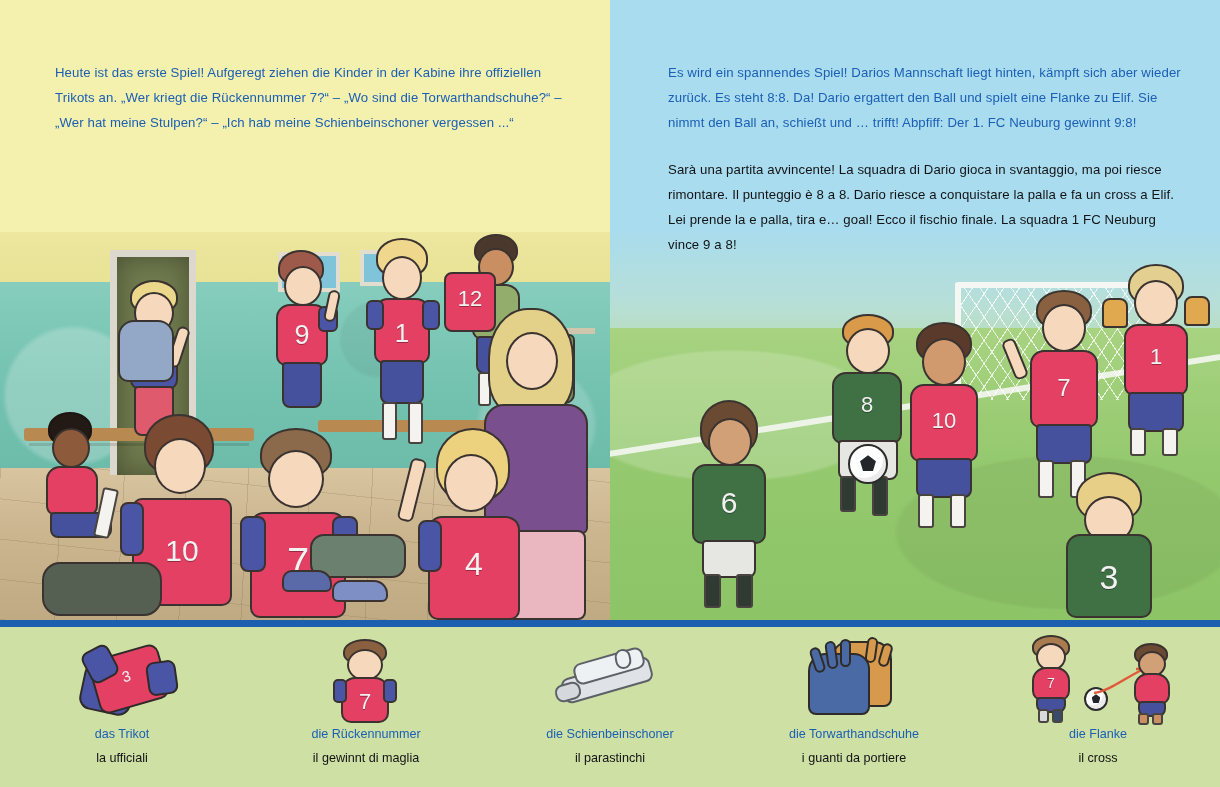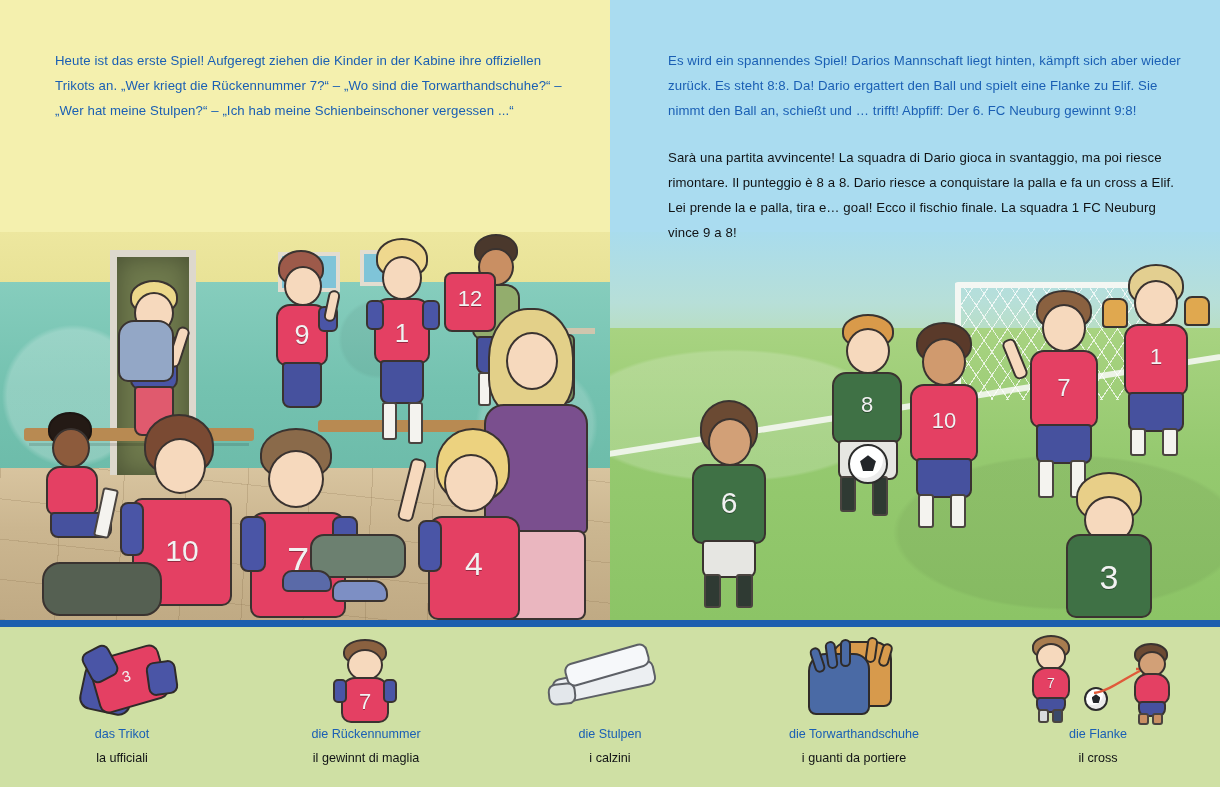--- a/index.html
+++ b/index.html
@@ -12,21 +12,21 @@
   }
   .page { position: relative; width: 1220px; height: 787px; }
 
   
   .spread { position: absolute; left: 0; top: 0; width: 1220px; height: 620px; display: flex; }
   .leaf { position: relative; overflow: hidden; }
   .leaf-left  { width: 610px; height: 620px; background: #f4f0ae; }
   .leaf-right { width: 610px; height: 620px; background: #aadcf0; }
 
   
-  .textblock { position: absolute; z-index: 40; }
+  .textblock { position: absolute; z-index: 40; margin-top: 12px; }
   .tb-left  { left: 55px; top: 48px; width: 520px; }
   .tb-right { left: 58px; top: 48px; width: 520px; }
   .para { font-size: 13.2px; line-height: 25px; letter-spacing: .1px; }
   .para.de { color: #1a5fb4; }
   .para.it { color: #111315; margin-top: 22px; }
   .lockerroom { position: absolute; left: 0; top: 232px; width: 610px; height: 388px; overflow: hidden; }
   .lr-wall-upper {
     position: absolute; left: 0; top: 0; width: 610px; height: 54px;
     background: linear-gradient(180deg,#ede79f 0%, #e8e296 100%);
   }
@@ -340,21 +340,21 @@
             <div class="jnum" style="top:22px;font-size:34px;">3</div>
           </div>
         </div>
       </div>
     </div>
 
     <div class="textblock tb-left">
       <p class="para de">Heute ist das erste Spiel! Aufgeregt ziehen die Kinder in der Kabine ihre offiziellen Trikots an. „Wer kriegt die Rückennummer 7?“ – „Wo sind die Torwarthandschuhe?“ – „Wer hat meine Stulpen?“ – „Ich hab meine Schienbeinschoner vergessen ...“</p>
     </div>
     <div class="textblock tb-right" style="left:668px;">
-      <p class="para de">Es wird ein spannendes Spiel! Darios Mannschaft liegt hinten, kämpft sich aber wieder zurück. Es steht 8:8. Da! Dario ergattert den Ball und spielt eine Flanke zu Elif. Sie nimmt den Ball an, schießt und … trifft! Abpfiff: Der 6. FC Neuburg gewinnt 9:8!</p>
+      <p class="para de">Es wird ein spannendes Spiel! Darios Mannschaft liegt hinten, kämpft sich aber wieder zurück. Es steht 8:8. Da! Dario ergattert den Ball und spielt eine Flanke zu Elif. Sie nimmt den Ball an, schießt und … trifft! Abpfiff: Der 1. FC Neuburg gewinnt 9:8!</p>
       <p class="para it">Sarà una partita avvincente! La squadra di Dario gioca in svantaggio, ma poi riesce rimontare. Il punteggio è 8 a 8. Dario riesce a conquistare la palla e fa un cross a Elif. Lei prende la e palla, tira e… goal! Ecco il fischio finale. La squadra 1 FC Neuburg vince 9 a 8!</p>
     </div>
   </div>
 
   <div class="divider"></div>
 
   <div class="vocabbar">
     <div class="vocab-row">
 
 
@@ -382,32 +382,33 @@
               <div class="jnum" style="top:10px;font-size:22px;">7</div>
             </div>
             <div style="position:absolute;left:-2px;top:40px;width:14px;height:24px;background:#4a55a6;border:2px solid #3a3330;border-radius:5px;"></div>
             <div style="position:absolute;left:48px;top:40px;width:14px;height:24px;background:#4a55a6;border:2px solid #3a3330;border-radius:5px;"></div>
           </div>
         </div>
         <div class="vocab-de">die Rückennummer</div>
         <div class="vocab-it">il gewinnt di maglia</div>
       </div>
 
-
       <div class="vocab-item">
         <div class="vocab-art">
-          <div style="position:absolute;left:50%;top:18px;transform:translateX(-50%);width:120px;height:62px;">
-            <div class="v-sock" style="left:2px;top:18px;width:104px;height:26px;transform:rotate(-12deg);background:#eceff2;"></div>
-            <div class="v-sock" style="left:14px;top:2px;width:86px;height:24px;transform:rotate(-16deg);background:#f6f8fa;"></div>
-            <div class="v-sock" style="left:-2px;top:32px;width:28px;height:22px;transform:rotate(-6deg);background:#e3e7eb;"></div>
-          </div>
-        </div>
-        <div class="vocab-de">die Stulpen</div>
-        <div class="vocab-it">i calzini</div>
-      </div>
+          <div style="position:absolute;left:50%;top:20px;transform:translateX(-50%);width:110px;height:58px;">
+            <div class="v-sock" style="left:6px;top:14px;width:92px;height:26px;transform:rotate(-16deg);background:#dfe3e7;"></div>
+            <div class="v-sock" style="left:18px;top:2px;width:72px;height:22px;transform:rotate(-16deg);background:#eef1f4;"></div>
+            <div class="v-sock" style="left:0px;top:30px;width:26px;height:18px;transform:rotate(-16deg);background:#d5d9de;"></div>
+            <div class="v-sock" style="left:60px;top:-4px;width:16px;height:20px;transform:rotate(-10deg);background:#eef1f4;"></div>
+          </div>
+        </div>
+        <div class="vocab-de">die Schienbeinschoner</div>
+        <div class="vocab-it">il parastinchi</div>
+      </div>
+
 
       <div class="vocab-item">
         <div class="vocab-art">
           <div style="position:absolute;left:50%;top:8px;transform:translateX(-50%);width:104px;height:80px;">
             <div class="v-glove" style="left:30px;top:0px;width:60px;height:66px;background:#d79a4c;border-radius:16px 18px 8px 8px;"></div>
             <div class="v-glove" style="left:6px;top:12px;width:62px;height:62px;background:#4a6aa5;border-radius:18px 16px 8px 8px;"></div>
             <div style="position:absolute;left:10px;top:6px;width:11px;height:26px;background:#4a6aa5;border:2px solid #2f2b29;border-radius:6px;transform:rotate(-18deg);"></div>
             <div style="position:absolute;left:24px;top:0px;width:11px;height:28px;background:#4a6aa5;border:2px solid #2f2b29;border-radius:6px;transform:rotate(-8deg);"></div>
             <div style="position:absolute;left:38px;top:-2px;width:11px;height:28px;background:#4a6aa5;border:2px solid #2f2b29;border-radius:6px;"></div>
             <div style="position:absolute;left:64px;top:-4px;width:11px;height:26px;background:#d79a4c;border:2px solid #2f2b29;border-radius:6px;transform:rotate(8deg);"></div>

